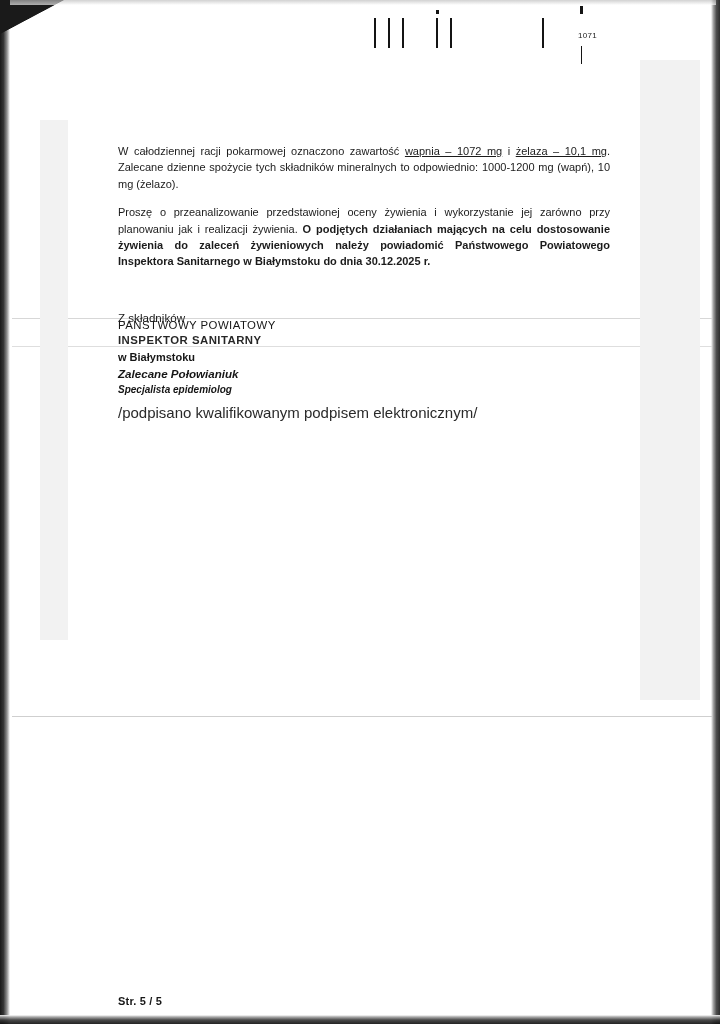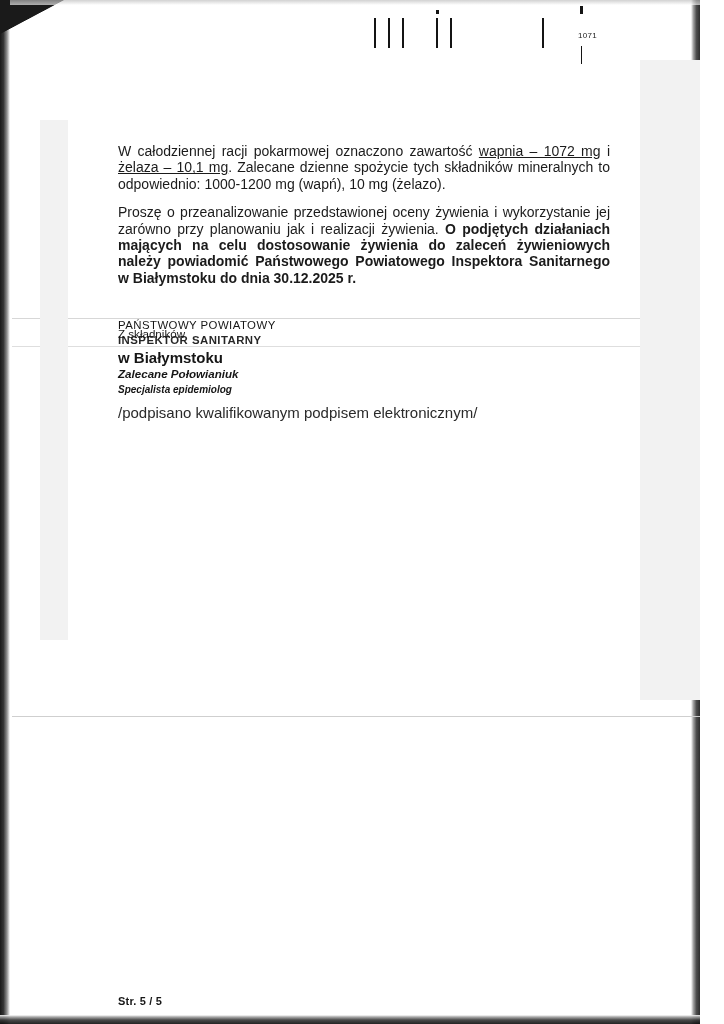--- a/index.html
+++ b/index.html
@@ -9,20 +9,21 @@
   }
   body {
     font-family: "Liberation Sans", sans-serif;
   }
   .page {
     position: relative;
     width: 700px;
     height: 1024px;
     background: #ffffff;
     overflow: hidden;
+    padding-left: 20px;
   }
 
   
   .scan-edge-left {
     position: absolute;
     left: 0; top: 0;
     width: 10px; height: 1024px;
     background: linear-gradient(to right, #0c0c0c 0%, #2a2a2a 35%, #8a8a8a 70%, #ffffff 100%);
     opacity: 0.95;
   }
@@ -102,21 +103,21 @@
   
   .content {
     position: absolute;
     left: 118px;
     top: 143px;
     width: 492px;
     color: #1b1b1b;
   }
   p.para {
     margin: 0 0 12px 0;
-    font-size: 14px;
+    font-size: 11px;
     line-height: 16.4px;
     text-align: justify;
     text-indent: 0;
   }
   .u { text-decoration: underline; }
   .b { font-weight: bold; }
 
   .salutation {
     margin: 0;
     padding-top: 28px;
@@ -140,21 +141,21 @@
   }
   .sig-line-2 {
     font-size: 11.4px;
     font-weight: bold;
     letter-spacing: 0.45px;
     line-height: 14.5px;
     margin: 0;
     opacity: 0.93;
   }
   .sig-line-3 {
-    font-size: 15px;
+    font-size: 11px;
     font-weight: bold;
     line-height: 15px;
     margin: 3px 0 0 0;
   }
   .sig-name {
     font-size: 11.6px;
     font-weight: bold;
     font-style: italic;
     line-height: 16px;
     margin: 1px 0 0 0;

